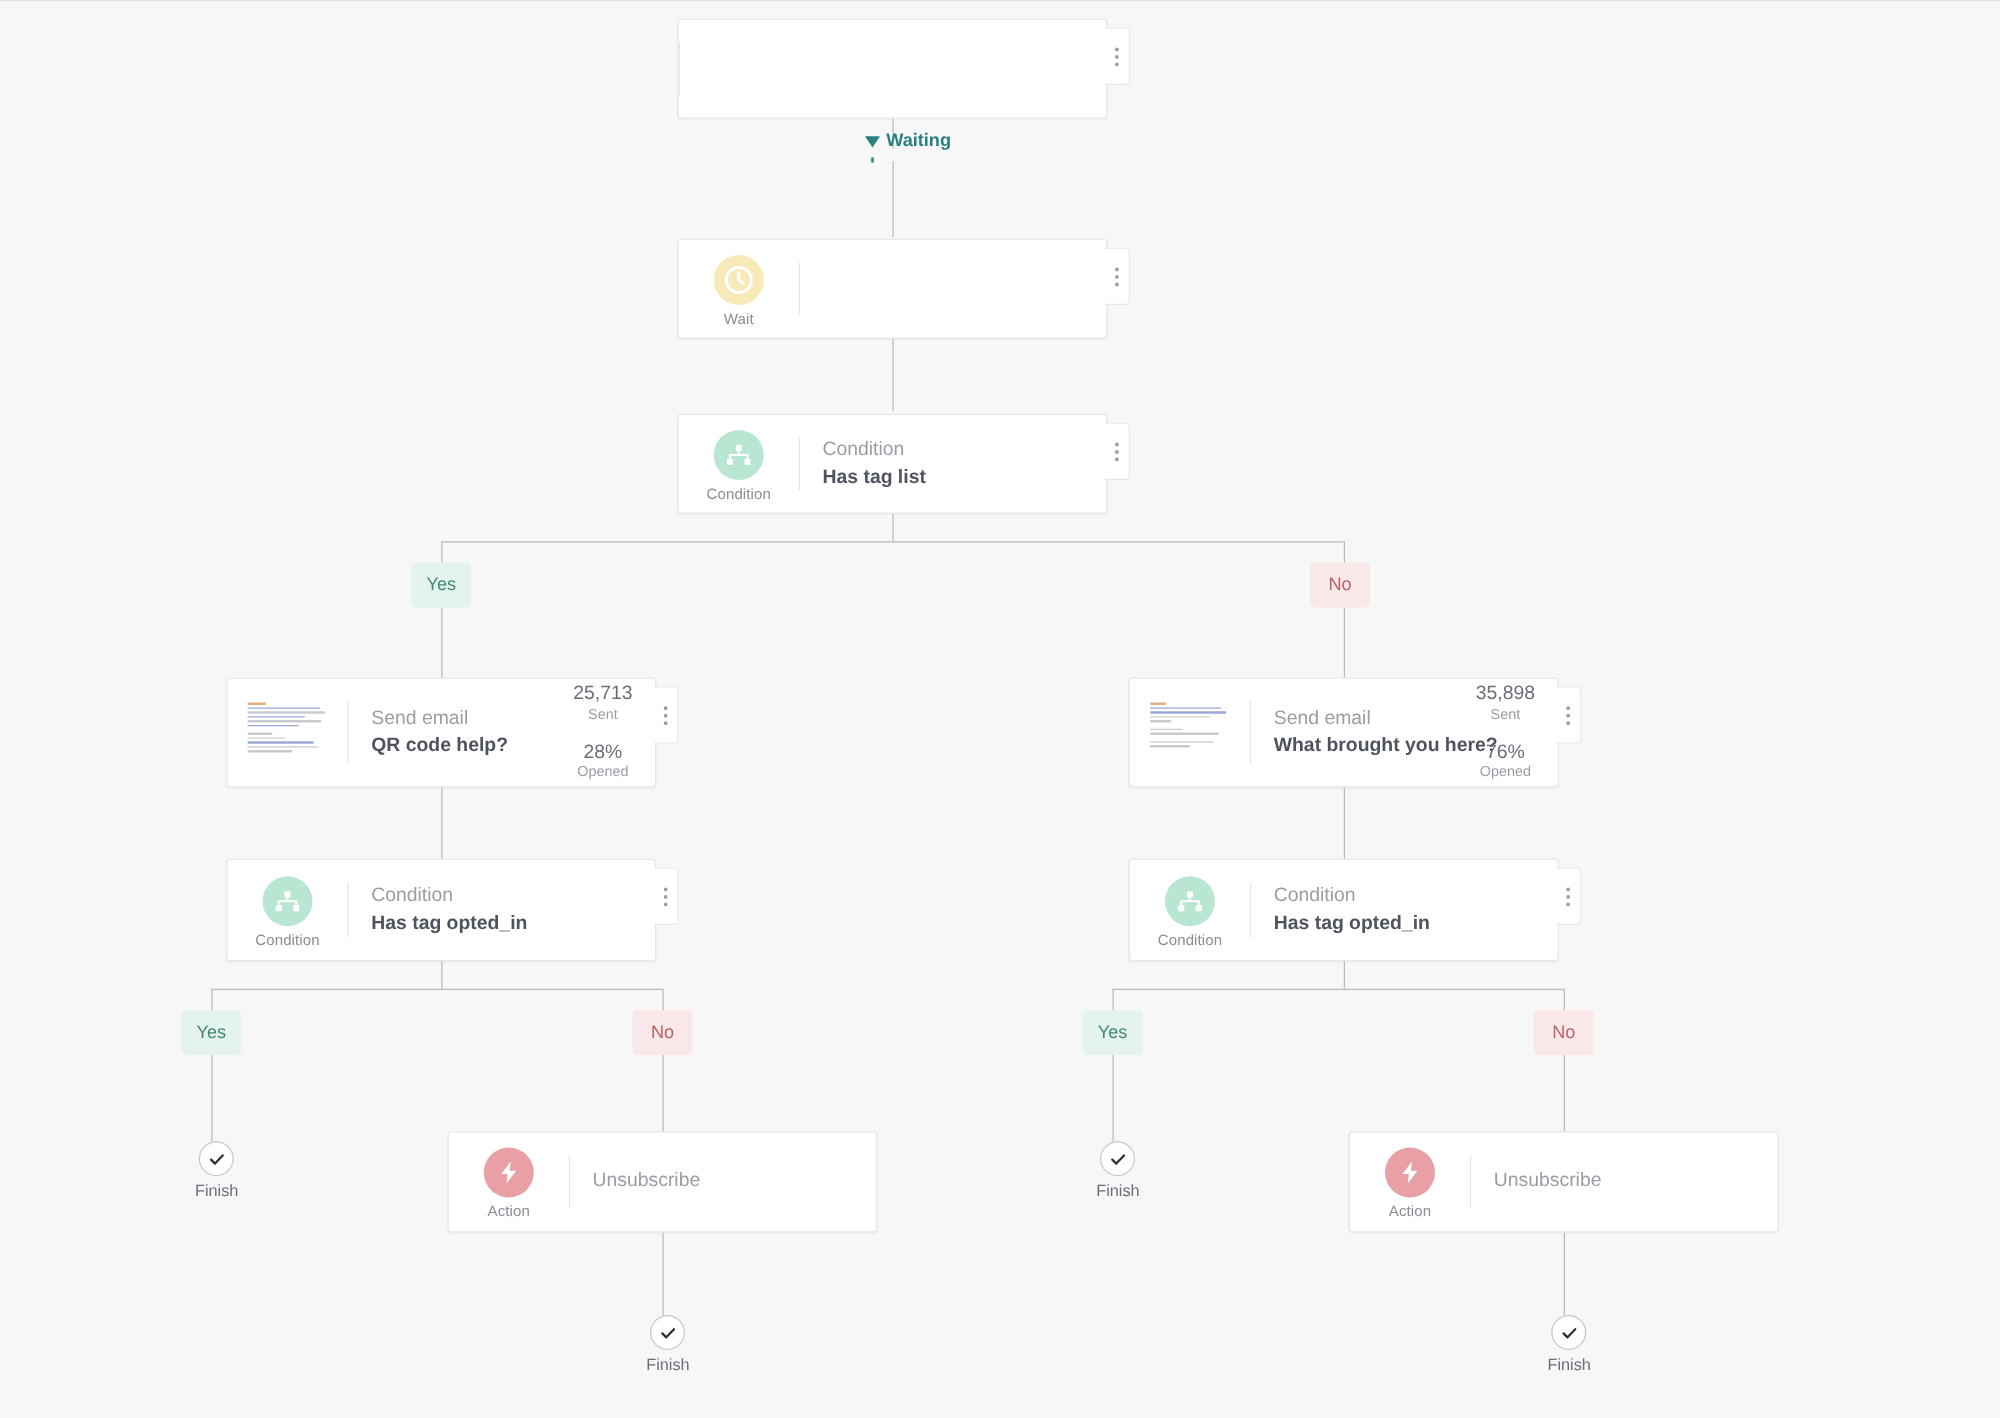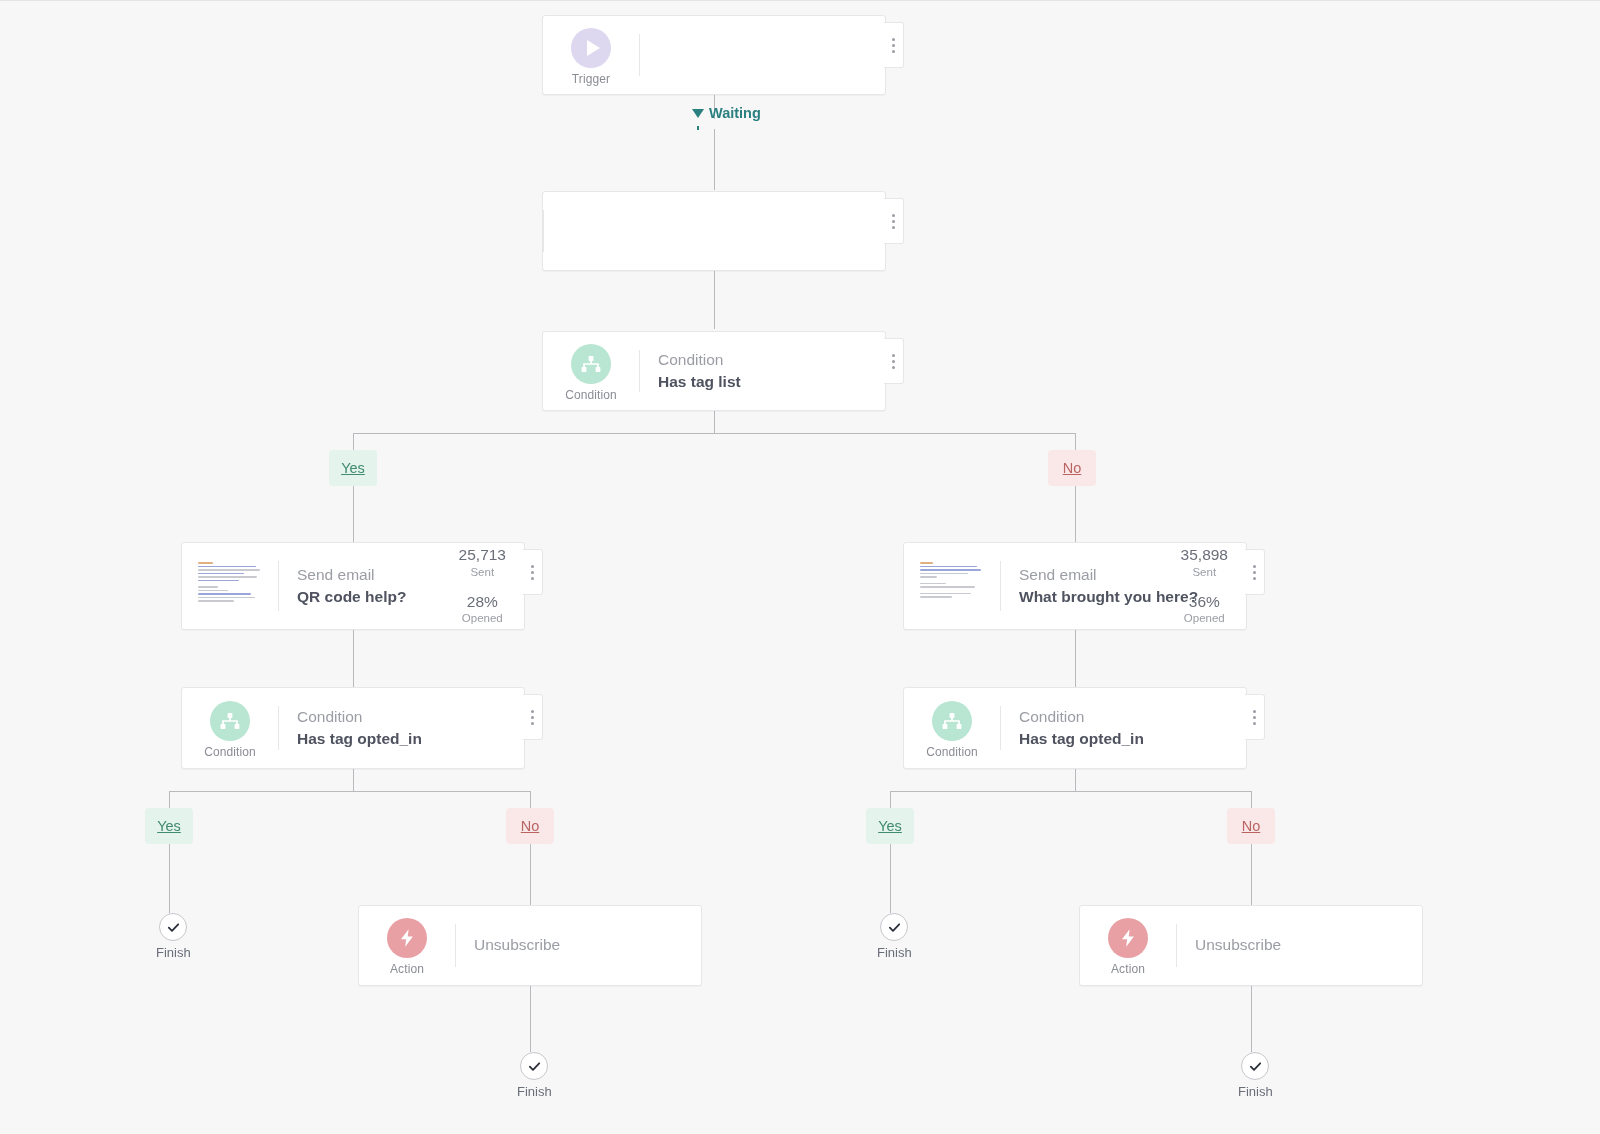--- a/index.html
+++ b/index.html
@@ -194,21 +194,20 @@
     position: absolute;
     height: 36px;
     min-width: 48px;
     border-radius: 4px;
     display: flex;
     align-items: center;
     justify-content: center;
     font-size: 14.5px;
     box-sizing: border-box;
     padding: 0 10px;
-    text-decoration: underline;
   }
   .chip.yes { background: #e4f3ec; color: #3f8a71; }
   .chip.no  { background: #fae8e8; color: #b96363; }
 
   
   .filter-label {
     position: absolute;
     display: flex;
     align-items: center;
     gap: 5px;
@@ -292,40 +291,43 @@
 
   <div class="line v" style="left:1075px; top:768px; height:22px;"></div>
   <div class="line h" style="left:890px; top:790px; width:361px;"></div>
   <div class="line v" style="left:890px; top:790px; height:17px;"></div>
   <div class="line v" style="left:1251px; top:790px; height:17px;"></div>
   <div class="line v" style="left:890px; top:842px; height:70px;"></div>
   <div class="line v" style="left:1251px; top:842px; height:62px;"></div>
   <div class="line v" style="left:1251px; top:985px; height:66px;"></div>
 
   <div class="node" style="left:542px; top:14px; width:344px; height:80px;">
-    <div class="node-icon-col">
-      <div class="icon-circle ic-trigger">
-        <div class="play-tri"></div>
-      </div>
-      <div class="icon-caption">Trigger</div>
-    </div>
     <div class="node-divider"></div>
     <div class="kebab">
         <i></i>
         <i></i>
         <i></i>
       </div>
   </div>
 
   <div class="filter-label" style="left:692px; top:104px;">
     <span class="funnel"></span>
     <span>Waiting</span>
   </div>
 
   <div class="node" style="left:542px; top:190px; width:344px; height:80px;">
+    <div class="node-icon-col">
+      <div class="icon-circle ic-wait">
+        <svg width="24" height="24" viewBox="0 0 24 24">
+          <circle cx="12" cy="12" r="10" fill="none" stroke="#ffffff" stroke-width="2.4"></circle>
+          <path d="M12 6.5 L12 12 L15.6 14.4" fill="none" stroke="#ffffff" stroke-width="2.2" stroke-linecap="round"></path>
+        </svg>
+      </div>
+      <div class="icon-caption">Wait</div>
+    </div>
     <div class="node-divider"></div>
     <div class="kebab">
         <i></i>
         <i></i>
         <i></i>
       </div>
   </div>
 
   <div class="node" style="left:542px; top:330px; width:344px; height:80px;">
     <div class="node-icon-col">
@@ -419,21 +421,21 @@
       <div class="node-text">
         <div class="node-sub">Send email</div>
         <div class="node-title">What brought you here?</div>
       </div>
       <div class="node-stats">
         <div class="stat-block">
           <div class="stat-value">35,898</div>
           <div class="stat-label">Sent</div>
         </div>
         <div class="stat-block">
-          <div class="stat-value">36%</div>
+          <div class="stat-value">76%</div>
           <div class="stat-label">Opened</div>
         </div>
       </div>
     </div>
     <div class="kebab">
         <i></i>
         <i></i>
         <i></i>
       </div>
   </div>

